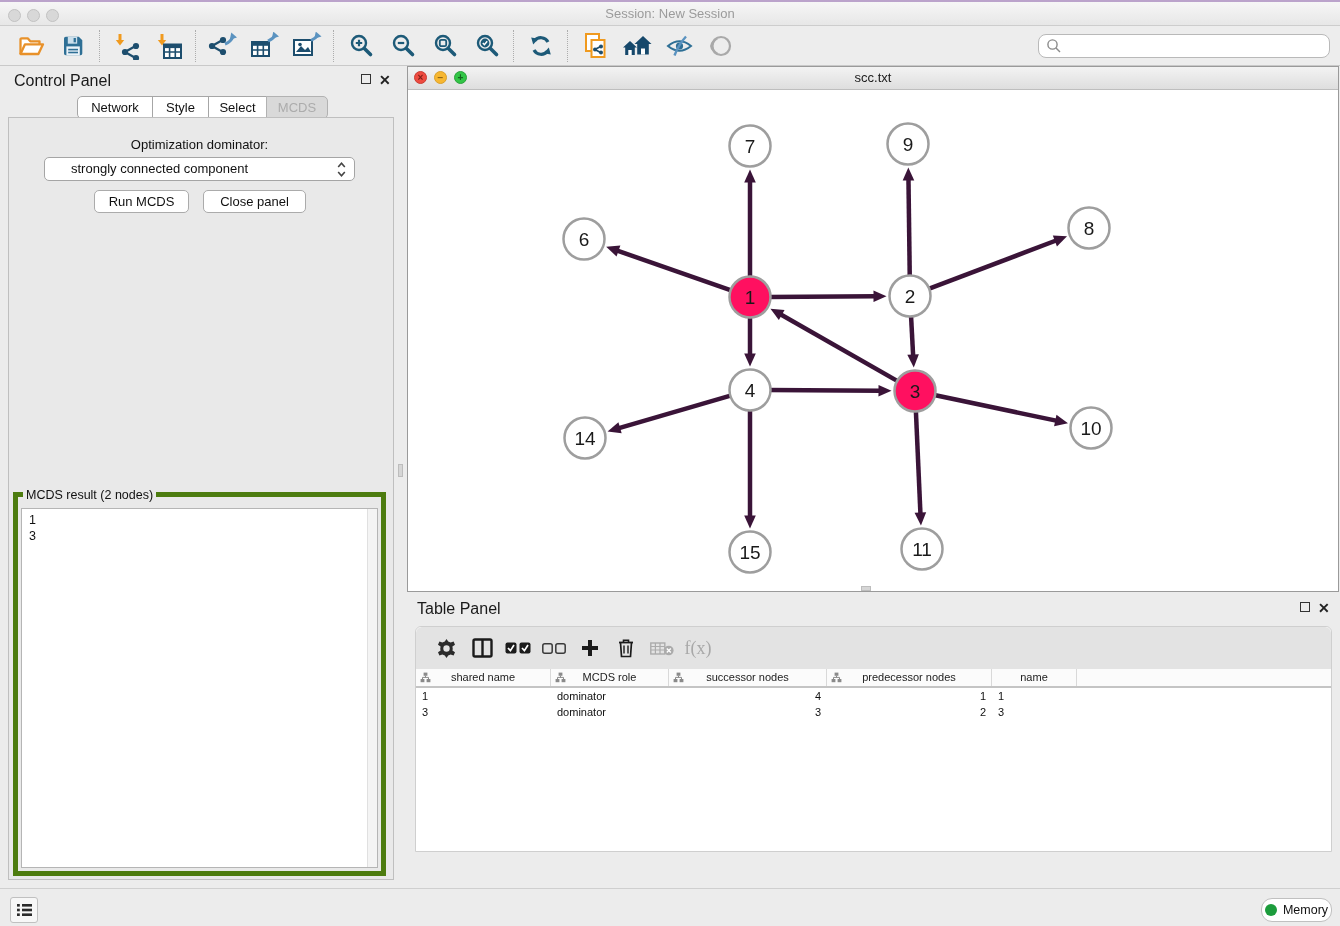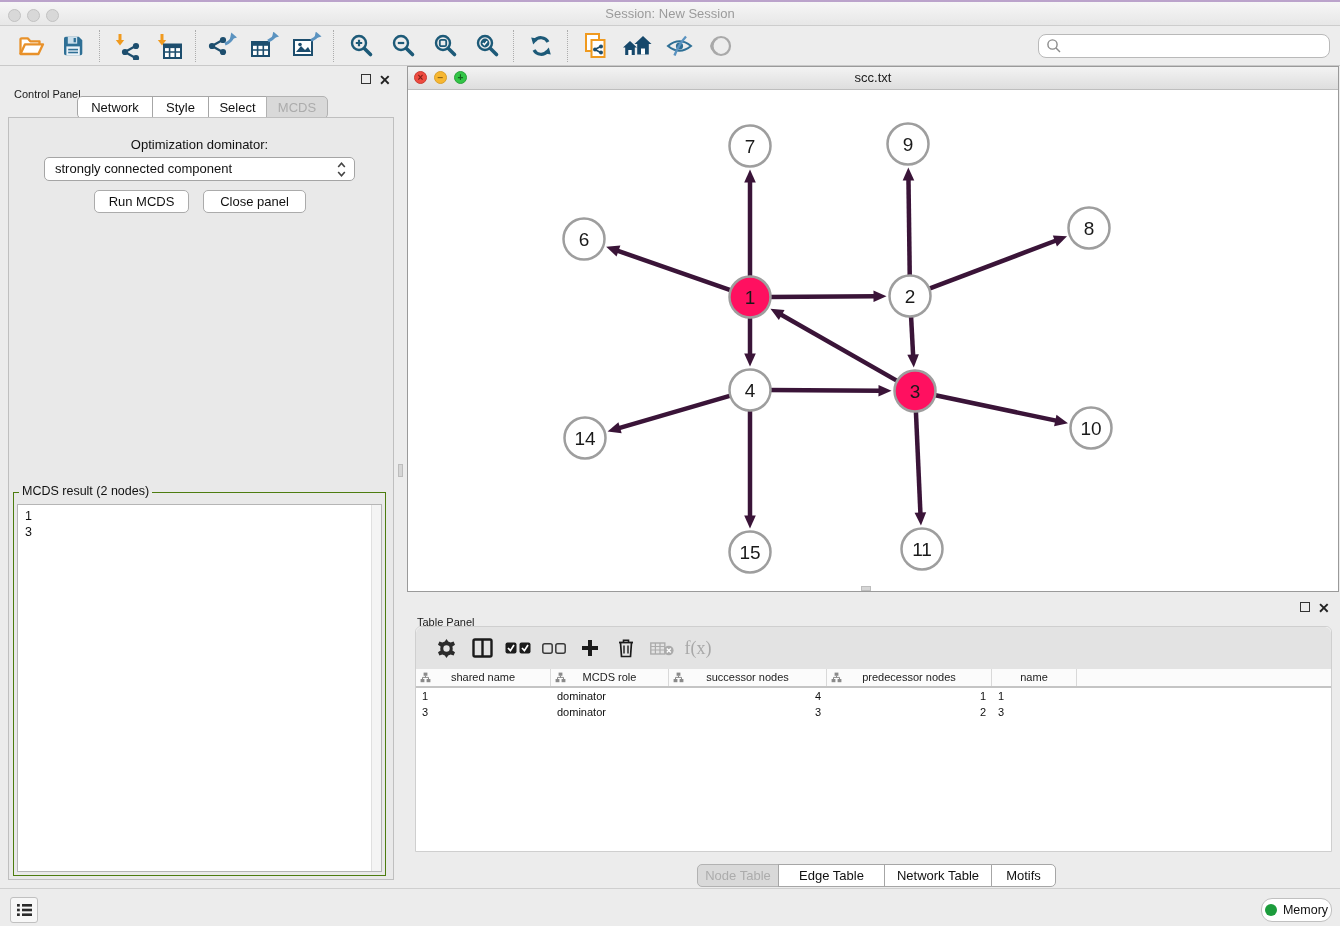--- a/index.html
+++ b/index.html
@@ -16,40 +16,40 @@
   
   .toolbar{position:absolute;left:0;top:26px;width:1340px;height:40px;background:#EDEDED;
     border-bottom:1px solid #C9C9C9;display:flex;align-items:center;padding:0 10px;box-sizing:border-box;}
   .tb-btn{width:42px;height:36px;display:flex;align-items:center;justify-content:center;flex:0 0 auto;}
   .tb-sep{width:1px;height:32px;border-left:1px dotted #ADADAD;margin:0 5px;flex:0 0 auto;}
   .search-wrap{margin-left:auto;position:relative;width:292px;height:24px;}
   .search-wrap input{width:100%;height:100%;box-sizing:border-box;border:1px solid #B9B9B9;
     border-radius:8px;padding:0 8px 0 28px;font-size:13px;background:#fff;outline:none;}
   .search-glass{position:absolute;left:8px;top:4px;}
   
-  .cp-title,.tp-title{position:absolute;font-size:11px;color:#1A1A1A;margin-top:16px;}
+  .cp-title,.tp-title{position:absolute;font-size:16px;color:#1A1A1A;}
   .float-ico{position:absolute;width:10px;height:10px;border:1.6px solid #333;box-sizing:border-box;}
   .close-ico{position:absolute;font-size:14px;font-weight:bold;color:#222;line-height:12px;}
   .tabs{position:absolute;display:flex;}
   .tab{height:21px;line-height:21px;text-align:center;background:#fff;border:1px solid #A6A6A6;
        margin-left:-1px;font-size:13px;color:#111;box-sizing:content-box;}
   .tab:first-child{border-radius:5px 0 0 5px;margin-left:0;}
   .tab:last-child{border-radius:0 5px 5px 0;}
   .tab.active{background:#D9D9D9;color:#ACACAC;border-color:#B2B2B2;}
   .cp-body{position:absolute;left:8px;top:117px;width:386px;height:763px;background:#E9E9E9;
     border:1px solid #BFBFBF;box-sizing:border-box;}
   .opt-label{position:absolute;left:44px;top:137px;width:311px;text-align:center;font-size:13px;}
   .dropdown{position:absolute;left:44px;top:157px;width:311px;height:24px;background:#fff;
     border:1px solid #A5A5A5;border-radius:5px;box-sizing:border-box;font-size:13px;
-    line-height:22px;padding-left:10px;}
+    line-height:22px;padding-left:26px;}
   .dd-arrows{position:absolute;right:8px;top:3px;}
   .btn{position:absolute;height:23px;background:#fff;border:1px solid #ABABAB;border-radius:5px;
     font-size:13px;display:flex;align-items:center;justify-content:center;box-sizing:border-box;}
   .result-box{position:absolute;left:13px;top:492px;width:373px;height:384px;
-    border:1px solid #4d7c0f;box-sizing:border-box;}
+    border:5px solid #4d7c0f;box-sizing:border-box;}
   .result-legend{position:absolute;top:-9px;left:5px;background:#E9E9E9;padding:0 3px;
     font-size:12.5px;color:#111;}
   .result-white{position:absolute;left:3px;top:11px;right:3px;bottom:3px;background:#fff;
     border:1px solid #B5B5B5;}
   .result-scroll{position:absolute;right:0;top:0;bottom:0;width:9px;background:#F4F4F4;
     border-left:1px solid #E0E0E0;}
   .result-lines{padding:3px 7px;font-size:12.5px;line-height:16px;color:#111;}
   
   .net-win{position:absolute;left:407px;top:66px;width:932px;height:526px;background:#fff;
     border:1px solid #9A9A9A;box-sizing:border-box;}
@@ -459,26 +459,20 @@
             <div class="td" style="width: 135px; text-align: left;">3</div>
             <div class="td" style="width: 118px; text-align: left;">dominator</div>
             <div class="td" style="width: 158px; text-align: right;">3</div>
             <div class="td" style="width: 165px; text-align: right;">2</div>
             <div class="td" style="width: 85px; text-align: left;">3</div>
           </div>
         </div>
     </div>
   </div>
 
-  <div class="tabs" style="left:697px;top:864px;">
-      <div class="tab active" style="width: 80px;">Node Table</div>
-      <div class="tab" style="width: 105px;">Edge Table</div>
-      <div class="tab" style="width: 106px;">Network Table</div>
-      <div class="tab" style="width: 63px;">Motifs</div>
-    </div>
 
   <div class="statusbar">
     <div class="sb-btn" style="left:10px;top:8px;width:28px;height:26px;">
       <svg width="17" height="14" viewBox="0 0 17 14">
           <rect x="1" y="1" width="2.8" height="2.6" fill="#2B2B2B"></rect>
           <rect x="6" y="1" width="10" height="2.6" fill="#2B2B2B"></rect>
           <rect x="1" y="5.7" width="2.8" height="2.6" fill="#2B2B2B"></rect>
           <rect x="6" y="5.7" width="10" height="2.6" fill="#2B2B2B"></rect>
           <rect x="1" y="10.4" width="2.8" height="2.6" fill="#2B2B2B"></rect>
           <rect x="6" y="10.4" width="10" height="2.6" fill="#2B2B2B"></rect>

